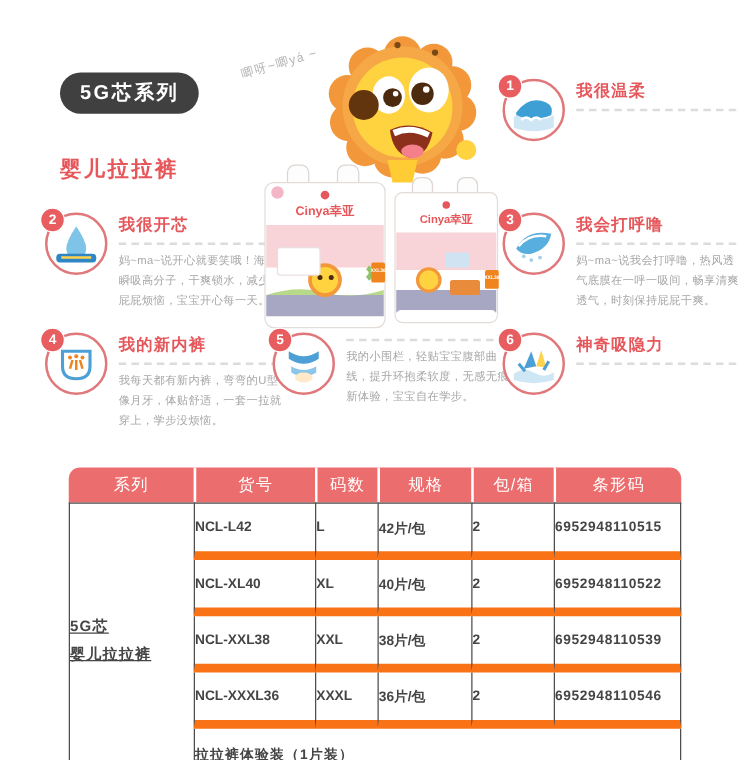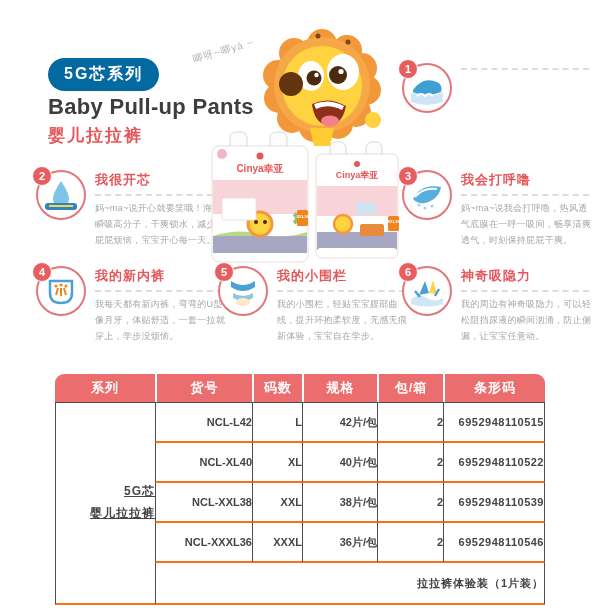--- a/index.html
+++ b/index.html
@@ -1,20 +1,20 @@
 <!DOCTYPE html>
 <html><head>
 <meta charset="utf-8">
 <style>
   html,body{margin:0;padding:0;background:#fff;}
   .page{position:relative;width:600px;height:608px;background:#ffffff;overflow:hidden;
         font-family:"Liberation Sans","DejaVu Sans",sans-serif;}
 
   
-  .series-badge{position:absolute;left:48px;top:58px;background:#0369a1;color:#fff;
+  .series-badge{position:absolute;left:48px;top:58px;background:#404040;color:#fff;
     font-size:16px;font-weight:bold;letter-spacing:2px;padding:6px 16px;border-radius:18px;}
   .title-en{position:absolute;left:48px;top:94px;font-size:22px;font-weight:800;color:#3d3d3d;letter-spacing:.3px;}
   .title-cn{position:absolute;left:48px;top:124px;font-size:17px;font-weight:bold;color:#e6575b;letter-spacing:2px;}
   .speech{position:absolute;left:192px;top:44px;color:#b5b5b5;font-size:10px;
     transform:rotate(-16deg);letter-spacing:1px;}
 
   
   .lion{position:absolute;left:252px;top:20px;width:140px;height:128px;z-index:1;}
   .packshot{position:absolute;left:198px;top:128px;width:212px;height:138px;z-index:2;}
 
@@ -33,41 +33,40 @@
     border:1.5px solid #fff;border-radius:50%;color:#fff;font-size:11px;font-weight:bold;
     display:flex;align-items:center;justify-content:center;z-index:3;}
   .fbody{margin-left:9px;width:132px;}
   .ftitle{color:#e6575b;font-size:13px;font-weight:bold;letter-spacing:1px;margin-top:1px;}
   .fdash{border-top:2px dashed #dcdcdc;margin:5px 0 5px 0;width:128px;}
   .fdesc{color:#a7a7a7;font-size:9px;line-height:1.75;letter-spacing:.3px;}
 
   
   .spec-wrap{position:absolute;left:55px;top:374px;width:490px;}
   table.spec{border-collapse:separate;border-spacing:0;width:490px;table-layout:fixed;}
-  table.spec th{background:#ec6d6e;color:#fff;font-size:13px;font-weight:bold;height:28px;
+  table.spec th{background:#ec6d6e;color:#fff;font-size:13px;font-weight:normal;height:28px;
     letter-spacing:1px;padding:0;}
   table.spec th + th{border-left:2px solid #fff;}
   table.spec th:first-child{border-top-left-radius:9px;}
   table.spec th:last-child{border-top-right-radius:9px;margin-left:24px;}
-  table.spec td{border-left:1px solid #4d4d4d;border-bottom:2px solid #f97316;
-    text-align:right;font-size:11px;font-weight:bold;color:#454545;height:38px;padding:0;}
+  table.spec td{border-left:1px solid #4d4d4d;border-bottom:7px solid #f97316;
+    text-align:left;font-size:11px;font-weight:bold;color:#454545;height:38px;padding:0;}
   table.spec tr.r1 td{border-top:1px solid #4d4d4d;}
   table.spec td:last-child{border-right:1px solid #4d4d4d;}
   table.spec td.series{font-size:12px;line-height:1.8;letter-spacing:1px;text-decoration:underline;}
   table.spec td.barcode{letter-spacing:.5px;margin-left:44px;}
   table.spec tr.frow td{height:40px;letter-spacing:1px;}
   .c1{width:100px;} .c2{width:97px;} .c3{width:50px;} .c4{width:75px;} .c5{width:66px;} .c6{width:102px;}
 </style>
 </head>
 <body>
 
 <div class="page">
 
   <div class="series-badge">5G芯系列</div>
-  <div class="title-en">Baby Pull-up Pants</div>
   <div class="title-cn">婴儿拉拉裤</div>
   <div class="speech">唧呀~唧yá ~</div>
 
   <svg class="lion" viewBox="0 0 140 128">
     <g>
       <circle cx="70" cy="24" r="15" fill="#f2983a"></circle>
         <circle cx="95" cy="30" r="15" fill="#f2983a"></circle>
       <circle cx="110" cy="48" r="15" fill="#f2983a"></circle>
         <circle cx="114" cy="70" r="15" fill="#f2983a"></circle>
       <circle cx="104" cy="92" r="15" fill="#f2983a"></circle>
@@ -141,20 +140,21 @@
   <div class="feature f1">
     <div class="ficon">
       <span class="fnum">1</span>
       <svg width="40" height="40" viewBox="0 0 40 40">
         <path d="M4 26 Q12 18 20 24 T36 24 L36 34 Q20 40 4 34 Z" fill="#cfe6f4"></path>
         <path d="M6 22 Q16 8 30 14 Q36 17 34 24 Q20 30 6 24 Z" fill="#3e9fd4"></path>
         <path d="M10 28 q4 -4 8 0 q4 -4 8 0" stroke="#ffffff" stroke-width="2" fill="none"></path>
       </svg>
     </div>
     <div class="fbody">
+      <div class="ftitle">我很温柔</div>
       <div class="fdash"></div>
     </div>
   </div>
 
   <div class="feature f2">
     <div class="ficon">
       <span class="fnum">2</span>
       <svg width="40" height="40" viewBox="0 0 40 40">
         <path d="M20 6 Q28 18 28 24 a8 8 0 1 1 -16 0 Q12 18 20 6 Z" fill="#7ec3e8"></path>
         <rect x="4" y="28" width="32" height="7" rx="3" fill="#2f86c4"></rect>
@@ -207,40 +207,38 @@
   <div class="feature f5">
     <div class="ficon">
       <span class="fnum">5</span>
       <svg width="40" height="40" viewBox="0 0 40 40">
         <path d="M8 10 Q20 18 32 10 L32 16 Q20 24 8 16 Z" fill="#4da0d6"></path>
         <path d="M10 22 Q20 28 30 22 L30 27 Q20 33 10 27 Z" fill="#8cc6e8"></path>
         <ellipse cx="20" cy="31" rx="7" ry="4" fill="#ffe9c9"></ellipse>
       </svg>
     </div>
     <div class="fbody">
-      <div class="ftitle">我的小围栏</div>
       <div class="fdash"></div>
       <div class="fdesc">我的小围栏，轻贴宝宝腹部曲线，提升环抱柔软度，无感无痕新体验，宝宝自在学步。</div>
     </div>
   </div>
 
   <div class="feature f6">
     <div class="ficon">
       <span class="fnum">6</span>
       <svg width="40" height="40" viewBox="0 0 40 40">
         <path d="M4 28 Q12 22 20 27 T36 27 L36 33 Q20 38 4 33 Z" fill="#cfe6f4"></path>
         <path d="M12 24 L18 10 L22 22 Z" fill="#4da0d6"></path>
         <path d="M22 22 L26 9 L30 23 Z" fill="#ffd34d"></path>
         <path d="M8 20 l5 6 M32 18 l-4 7" stroke="#4da0d6" stroke-width="2.5" fill="none"></path>
       </svg>
     </div>
     <div class="fbody">
       <div class="ftitle">神奇吸隐力</div>
       <div class="fdash"></div>
-      <div class="fdesc">我的周边有神奇吸隐力，可以轻松阻挡尿液的瞬间汹涌，防止侧漏，让宝宝任意动。</div>
     </div>
   </div>
 
   <div class="spec-wrap">
     <table class="spec">
       <colgroup>
         <col class="c1">
           <col class="c2">
           <col class="c3">
           <col class="c4">

